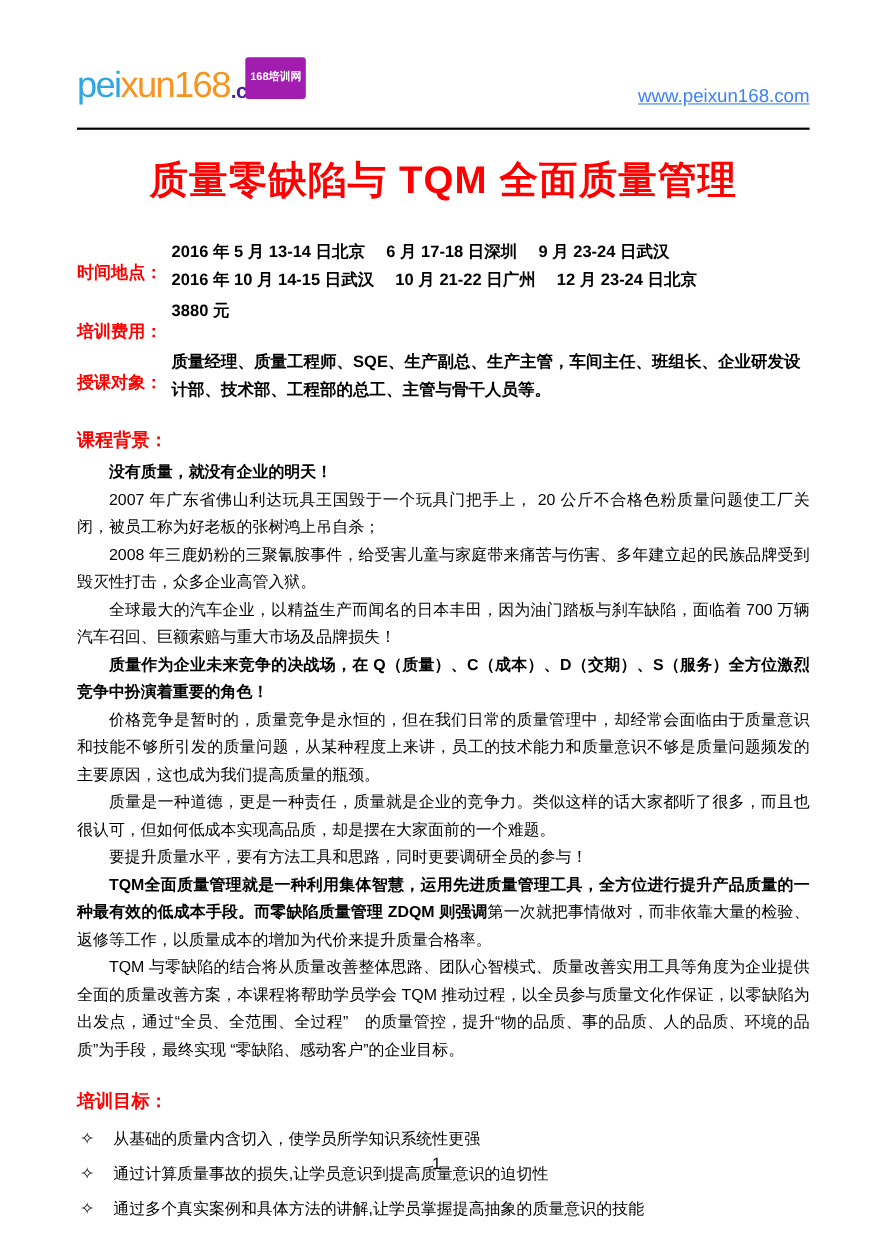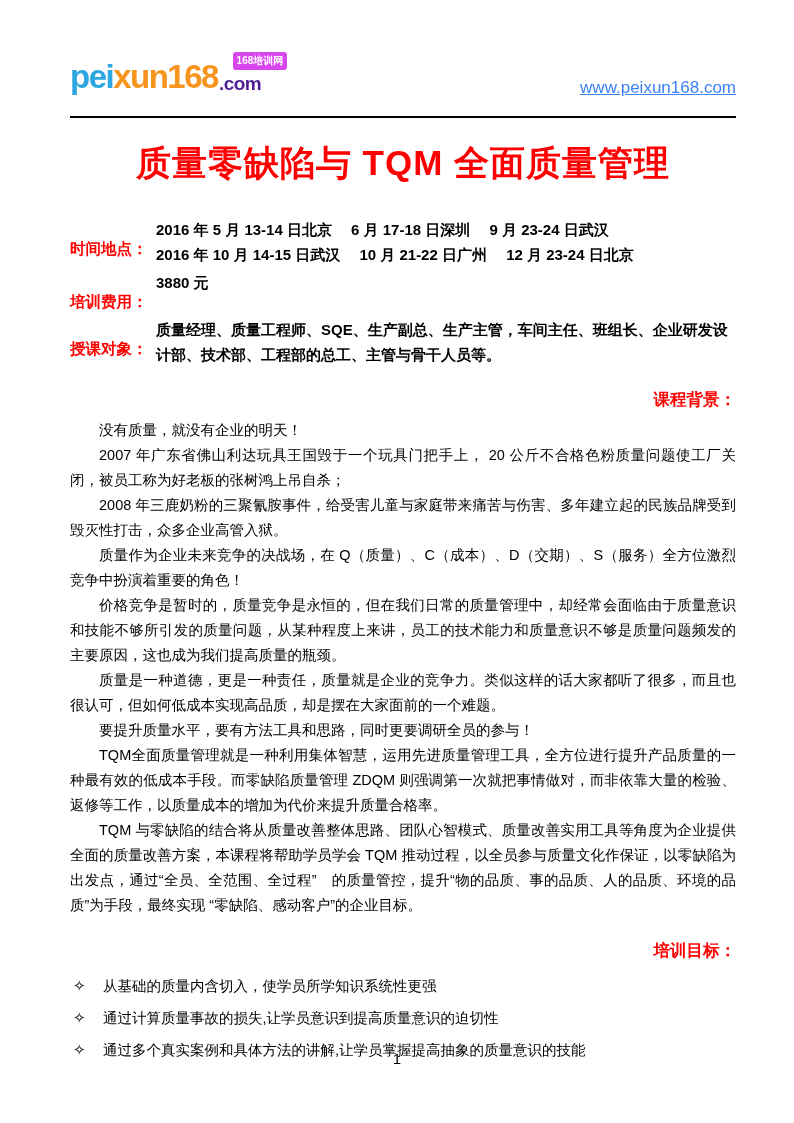--- a/index.html
+++ b/index.html
@@ -5,43 +5,43 @@
   html,body { margin:0; padding:0; background:#ffffff; }
   .page {
     width:794px; height:1123px; position:relative; overflow:hidden;
     background:#ffffff; color:#000;
     box-sizing:border-box; padding:46px 58px 0 70px;
     font-family:"Liberation Sans","DejaVu Sans",sans-serif;
   }
   
   .header { display:flex; justify-content:space-between; align-items:center; height:60px; }
   .logo { position:relative; display:flex; align-items:flex-end; line-height:1; padding-right:10px; }
-  .logo-main { font-size:33px; font-weight:bold; letter-spacing:-1.5px; }
+  .logo-main { font-size:33px; font-weight:normal; letter-spacing:-1.5px; }
   .logo-pei { color:#2ea7e0; }
   .logo-xun { color:#f7941e; }
   .logo-com { font-size:19px; font-weight:bold; color:#4c1d95; margin-left:1px; letter-spacing:-0.5px; }
   .logo-badge {
     position:absolute; top:-8px; right:-16px;
-    background:#d946ef; color:#fff; font-size:10px; font-weight:bold;
-    padding:4px 4px; border-radius:3px; white-space:nowrap;
+    background:#a21caf; color:#fff; font-size:10px; font-weight:bold;
+    padding:14px 4px; border-radius:3px; white-space:nowrap;
   }
   .website-link { color:#3b82f6; font-size:17px; text-decoration:underline; cursor:pointer;margin-top:24px; }
   .rule { border:none; border-top:2px solid #000; margin:10px 0 0 0; }
   
   .doc-title { margin-top:22px; text-align:center; color:#ff0000; font-weight:bold; font-size:35px; letter-spacing:1px; }
   
   .info { margin-top:30px; font-weight:bold; font-size:15px; line-height:25px; }
   .info-row { display:flex; margin-bottom:3px; }
   .info-label { color:#ff0000; width:86px; flex-shrink:0; font-size:15.5px;margin-top:19px; }
   .info-content { flex:1; }
   
-  .section-heading { color:#ff0000; font-weight:bold; font-size:16.5px; margin-top:22px;text-align:right; }
+  .section-heading { color:#ff0000; font-weight:bold; font-size:16.5px; margin-top:22px; }
   .paras { margin-top:7px; font-size:14.5px; line-height:25px; text-align:justify; }
   .para { margin:0; text-indent:2em; }
-  .para .b { font-weight:normal; }
+  .para .b { font-weight:bold; }
   .goals-list { margin-top:8px; font-size:14.5px; }
   .goal-item { display:flex; align-items:baseline; line-height:31px; }
   .goal-bullet { width:30px; flex-shrink:0; padding-left:3px; font-size:15px; }
   .page-number { position:absolute; bottom:56px; left:0; right:0; text-align:center; font-size:15px; }
 </style>
 </head>
 <body>
 
 <div class="page">
 
@@ -74,20 +74,21 @@
       <span class="info-label">授课对象：</span>
       <span class="info-content">质量经理、质量工程师、SQE、生产副总、生产主管，车间主任、班组长、企业研发设计部、技术部、工程部的总工、主管与骨干人员等。</span>
     </div>
   </div>
 
   <div class="section-heading">课程背景：</div>
   <div class="paras" id="bg-paras">
       <p class="para"><span class="b">没有质量，就没有企业的明天！</span></p>
       <p class="para"><span>2007 年广东省佛山利达玩具王国毁于一个玩具门把手上， 20 公斤不合格色粉质量问题使工厂关闭，被员工称为好老板的张树鸿上吊自杀；</span></p>
       <p class="para"><span>2008 年三鹿奶粉的三聚氰胺事件，给受害儿童与家庭带来痛苦与伤害、多年建立起的民族品牌受到毁灭性打击，众多企业高管入狱。</span></p>
+      <p class="para"><span>全球最大的汽车企业，以精益生产而闻名的日本丰田，因为油门踏板与刹车缺陷，面临着 700 万辆汽车召回、巨额索赔与重大市场及品牌损失！</span></p>
       <p class="para"><span class="b">质量作为企业未来竞争的决战场，在 Q（质量）、C（成本）、D（交期）、S（服务）全方位激烈竞争中扮演着重要的角色！</span></p>
       <p class="para"><span>价格竞争是暂时的，质量竞争是永恒的，但在我们日常的质量管理中，却经常会面临由于质量意识和技能不够所引发的质量问题，从某种程度上来讲，员工的技术能力和质量意识不够是质量问题频发的主要原因，这也成为我们提高质量的瓶颈。</span></p>
       <p class="para"><span>质量是一种道德，更是一种责任，质量就是企业的竞争力。类似这样的话大家都听了很多，而且也很认可，但如何低成本实现高品质，却是摆在大家面前的一个难题。</span></p>
       <p class="para"><span>要提升质量水平，要有方法工具和思路，同时更要调研全员的参与！</span></p>
       <p class="para"><span class="b">TQM全面质量管理就是一种利用集体智慧，运用先进质量管理工具，全方位进行提升产品质量的一种最有效的低成本手段。而零缺陷质量管理 ZDQM 则强调</span><span>第一次就把事情做对，而非依靠大量的检验、返修等工作，以质量成本的增加为代价来提升质量合格率。</span></p>
       <p class="para"><span>TQM 与零缺陷的结合将从质量改善整体思路、团队心智模式、质量改善实用工具等角度为企业提供全面的质量改善方案，本课程将帮助学员学会 TQM 推动过程，以全员参与质量文化作保证，以零缺陷为出发点，通过“全员、全范围、全过程”　的质量管控，提升“物的品质、事的品质、人的品质、环境的品质”为手段，最终实现 “零缺陷、感动客户”的企业目标。</span></p>
     </div>
 
   <div class="section-heading">培训目标：</div>
   <div class="goals-list" id="goal-list">

